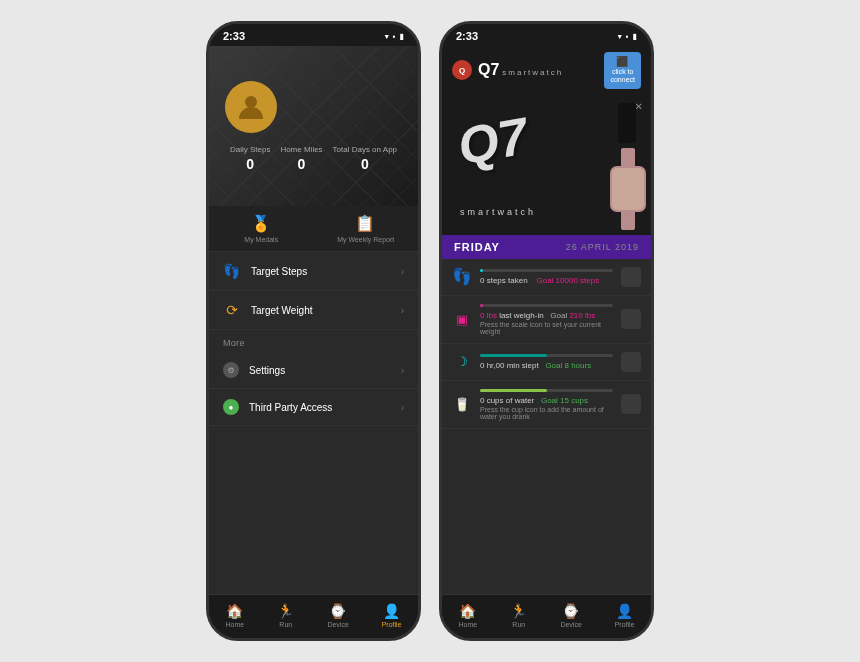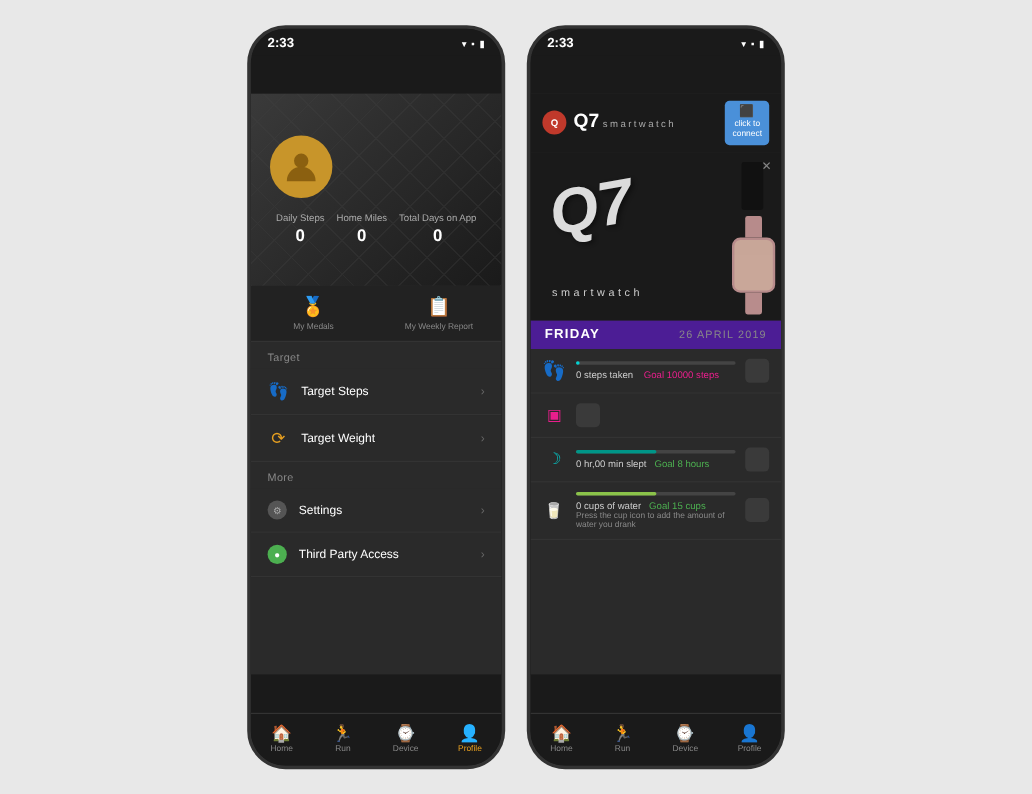--- a/index.html
+++ b/index.html
@@ -18,21 +18,20 @@
     .phone {
       width: 215px;
       height: 620px;
       background: #1a1a1a;
       border-radius: 32px;
       overflow: hidden;
       border: 3px solid #333;
       display: flex;
       flex-direction: column;
       position: relative;
-      gap: 32px;
     }
 
     
     .status-bar {
       background: #1a1a1a;
       display: flex;
       justify-content: space-between;
       align-items: center;
       padding: 6px 14px 4px;
       flex-shrink: 0;
@@ -405,21 +404,20 @@
       <div class="shortcut-item">
         <span class="shortcut-icon medal-icon">🏅</span>
         <span class="shortcut-label">My Medals</span>
       </div>
       <div class="shortcut-item">
         <span class="shortcut-icon report-icon">📋</span>
         <span class="shortcut-label">My Weekly Report</span>
       </div>
     </div>
 
-    <div class="section-header">Target</div>
 
     <div class="menu-item">
       <div class="menu-icon" style="background:transparent;">
         <span style="color:#00d4d4; font-size:14px;">👣</span>
       </div>
       <span class="menu-label">Target Steps</span>
       <span class="menu-chevron">›</span>
     </div>
 
     <div class="menu-item">
@@ -534,20 +532,33 @@
             <span>0 steps taken</span>
             &nbsp;&nbsp;
             <span class="highlight-pink">Goal 10000 steps</span>
           </div>
         </div>
         <div class="metric-check"></div>
       </div>
 
       <div class="metric-item">
         <span class="metric-icon" style="color:#e91e8c; font-size:13px;">▣</span>
+        <div class="metric-content">
+          <div class="metric-bar-bg">
+            <div class="metric-bar-fill bar-pink" style="width:2%;"></div>
+          </div>
+          <div class="metric-text">
+            <span class="highlight-pink">0 lbs</span>
+            <span style="color:#ccc;"> last weigh-in</span>
+            &nbsp;
+            <span style="color:#aaa;">Goal</span>
+            <span class="highlight-pink"> 210 lbs</span>
+          </div>
+          <div class="metric-text-small">Press the scale icon to set your current weight</div>
+        </div>
         <div class="metric-check"></div>
       </div>
 
       <div class="metric-item">
         <span class="metric-icon" style="color:#00d4d4; font-size:13px;">☽</span>
         <div class="metric-content">
           <div class="metric-bar-bg">
             <div class="metric-bar-fill bar-teal" style="width:50%;"></div>
           </div>
           <div class="metric-text">

